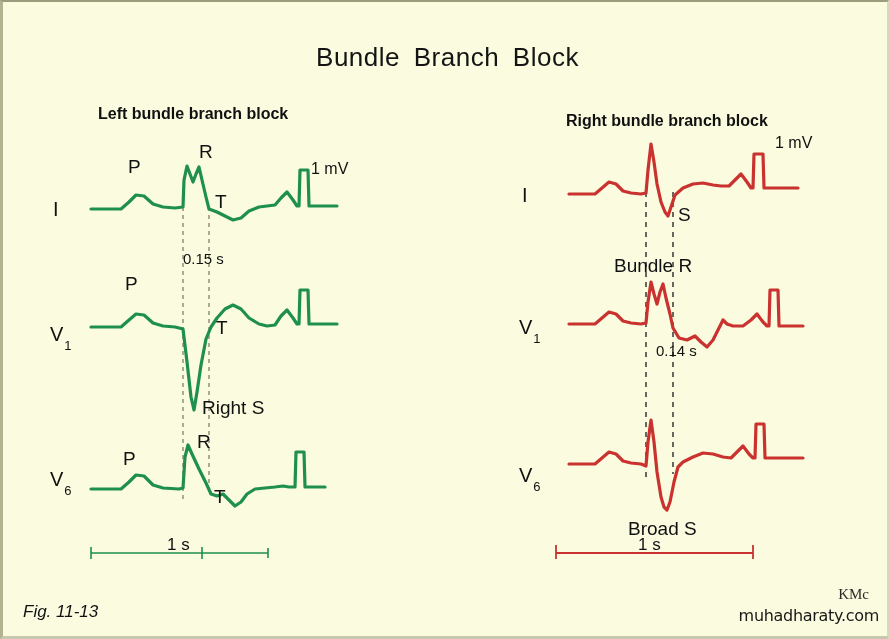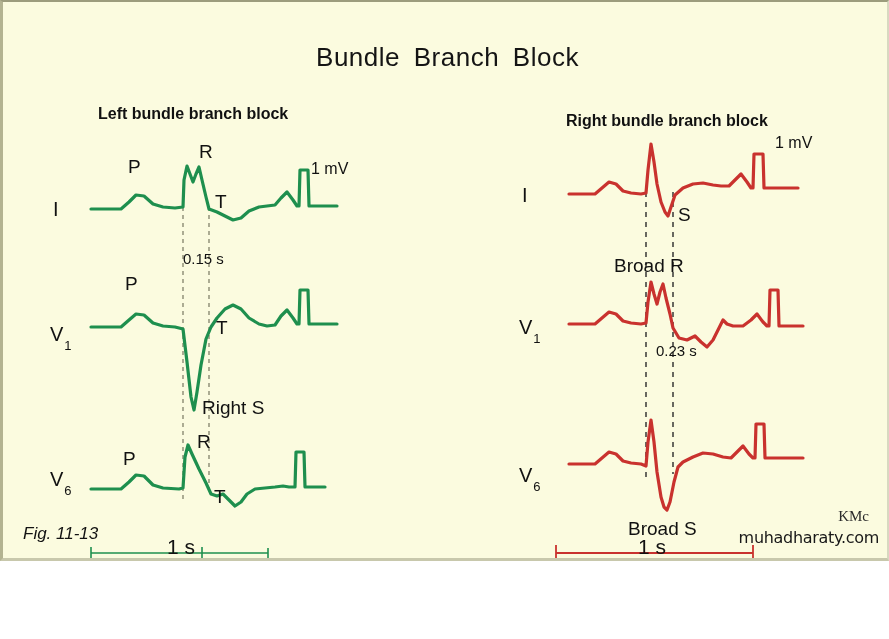--- a/index.html
+++ b/index.html
@@ -3,21 +3,21 @@
 <meta charset="utf-8">
 <style>
   html, body {
     margin: 0;
     padding: 0;
     background: #ffffff;
   }
   #figure-root {
     position: relative;
     width: 889px;
-    height: 561px;
+    height: 639px;
     background: #fbfbdf;
     box-sizing: border-box;
     border-left: 3px solid #b3b391;
     border-top: 2px solid #9c9c7d;
     border-right: 2px solid #d8d8c0;
     border-bottom: 3px solid #c8c8ac;
     overflow: hidden;
     font-family: "Liberation Sans", sans-serif;
     color: #1a1a1a;
   }
@@ -64,21 +64,21 @@
   #lead-label-left-i   { left: 50px;  top: 197px; }
   #lead-label-left-v1  { left: 47px;  top: 322px; }
   #lead-label-left-v6  { left: 47px;  top: 467px; }
   #lead-label-right-i  { left: 519px; top: 183px; }
   #lead-label-right-v1 { left: 516px; top: 315px; }
   #lead-label-right-v6 { left: 516px; top: 463px; }
 
   .wave-label { font-size: 19px; }
   .mv-label   { font-size: 16px; }
   .dur-label  { font-size: 15px; }
-  .scale-label{ font-size: 21px; }
+  .scale-label{ font-size: 17px; }
 
   #label-left-i-p       { left: 125px; top: 155px; }
   #label-left-i-r       { left: 196px; top: 140px; }
   #label-left-i-t       { left: 212px; top: 190px; }
   #label-left-mv        { left: 308px; top: 159px; }
   #label-left-015s      { left: 180px; top: 249px; }
   #label-left-v1-p      { left: 122px; top: 272px; }
   #label-left-v1-t      { left: 213px; top: 316px; }
   #label-left-deep-s    { left: 199px; top: 396px; }
   #label-left-v6-p      { left: 120px; top: 447px; }
@@ -192,22 +192,22 @@
   <div class="txt wave-label" id="label-left-v1-p">P</div>
   <div class="txt wave-label" id="label-left-v1-t">T</div>
   <div class="txt wave-label" id="label-left-deep-s">Right  S</div>
   <div class="txt wave-label" id="label-left-v6-p">P</div>
   <div class="txt wave-label" id="label-left-v6-r">R</div>
   <div class="txt wave-label" id="label-left-v6-t">T</div>
   <div class="txt scale-label" id="label-left-1s">1  s</div>
 
   <div class="txt mv-label" id="label-right-mv">1 mV</div>
   <div class="txt wave-label" id="label-right-i-s">S</div>
-  <div class="txt wave-label" id="label-right-double-r">Broad  R</div>
-  <div class="txt dur-label" id="label-right-016s">0.23  s</div>
+  <div class="txt wave-label" id="label-right-double-r">Bundle  R</div>
+  <div class="txt dur-label" id="label-right-016s">0.14  s</div>
   <div class="txt wave-label" id="label-right-broad-s">Broad  S</div>
   <div class="txt scale-label" id="label-right-1s">1  s</div>
 
   <div class="txt" id="fig-number">Fig. 11-13</div>
   <div class="txt" id="signature">KMc</div>
   <div class="txt" id="watermark">muhadharaty.com</div>
 
 </div>
 
 </body></html>

